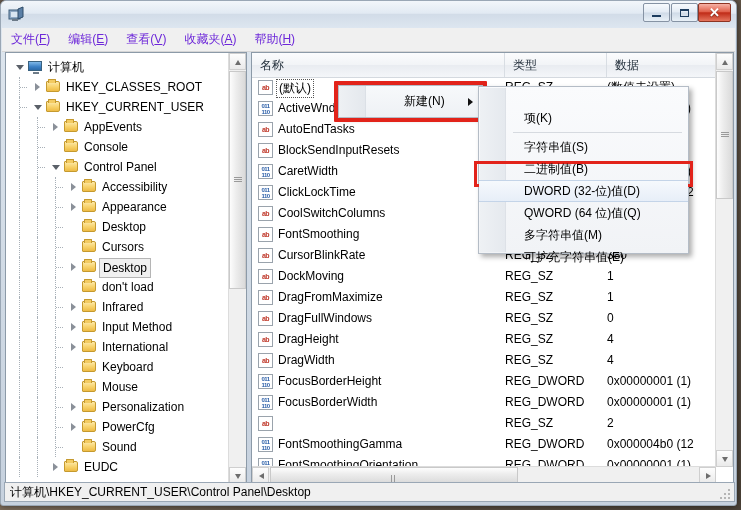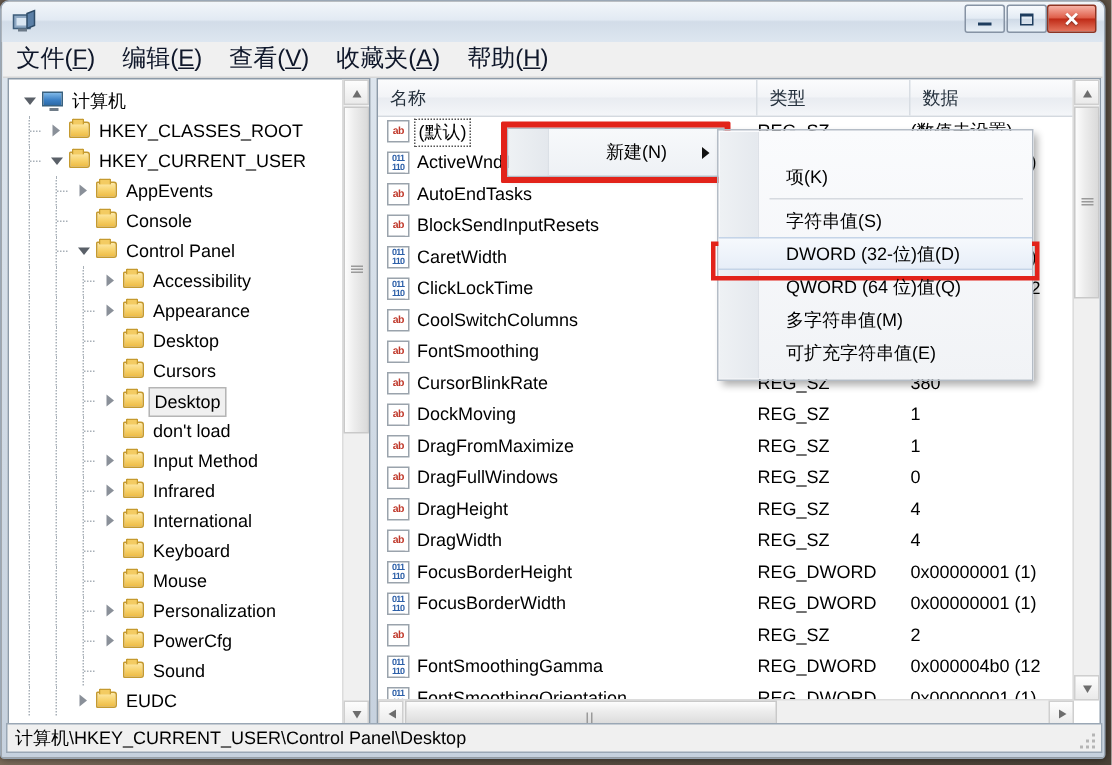--- a/index.html
+++ b/index.html
@@ -56,21 +56,21 @@
   .sq-max{width:9px;height:8px;border:1px solid #1d3c5e;border-top-width:2px;box-sizing:border-box;}
 
   
   #menubar{
     position:absolute;left:1px;top:27px;right:1px;height:23px;
     background:#f0f0f0;
     border-bottom:1px solid #d6d6d6;
     display:flex;align-items:center;
   }
   .menu-item{
-    padding:3px 9px;font-size:16px;color:#0f172a;white-space:nowrap;cursor:default;
+    padding:3px 9px;font-size:12px;color:#6d28d9;white-space:nowrap;cursor:default;
   }
   .menu-item u{text-decoration:underline;}
 
   
   #client{
     position:absolute;left:4px;top:51px;width:729px;height:433px;
     display:flex;
   }
   .panel{
     background:#fff;border:1px solid #8c9aa8;box-sizing:border-box;
@@ -337,22 +337,22 @@
           <div class="trow"><span class="dots" style="left:13px;"></span><span class="dash" style="left:14px;"></span><span style="display:inline-block;width:22px;"></span><span class="arrow open"><i></i></span><span class="folder"><b></b></span><span class="tlabel">HKEY_CURRENT_USER</span></div>
           <div class="trow"><span class="dots" style="left:13px;"></span><span class="dots" style="left:31px;"></span><span class="dash" style="left:32px;"></span><span style="display:inline-block;width:40px;"></span><span class="arrow"><i></i></span><span class="folder"><b></b></span><span class="tlabel">AppEvents</span></div>
           <div class="trow"><span class="dots" style="left:13px;"></span><span class="dots" style="left:31px;"></span><span class="dash" style="left:32px;"></span><span style="display:inline-block;width:40px;"></span><span class="arrow"></span><span class="folder"><b></b></span><span class="tlabel">Console</span></div>
           <div class="trow"><span class="dots" style="left:13px;"></span><span class="dots" style="left:31px;"></span><span class="dash" style="left:32px;"></span><span style="display:inline-block;width:40px;"></span><span class="arrow open"><i></i></span><span class="folder"><b></b></span><span class="tlabel">Control Panel</span></div>
           <div class="trow"><span class="dots" style="left:13px;"></span><span class="dots" style="left:31px;"></span><span class="dots" style="left:49px;"></span><span class="dash" style="left:50px;"></span><span style="display:inline-block;width:58px;"></span><span class="arrow"><i></i></span><span class="folder"><b></b></span><span class="tlabel">Accessibility</span></div>
           <div class="trow"><span class="dots" style="left:13px;"></span><span class="dots" style="left:31px;"></span><span class="dots" style="left:49px;"></span><span class="dash" style="left:50px;"></span><span style="display:inline-block;width:58px;"></span><span class="arrow"><i></i></span><span class="folder"><b></b></span><span class="tlabel">Appearance</span></div>
           <div class="trow"><span class="dots" style="left:13px;"></span><span class="dots" style="left:31px;"></span><span class="dots" style="left:49px;"></span><span class="dash" style="left:50px;"></span><span style="display:inline-block;width:58px;"></span><span class="arrow"></span><span class="folder"><b></b></span><span class="tlabel">Desktop</span></div>
           <div class="trow"><span class="dots" style="left:13px;"></span><span class="dots" style="left:31px;"></span><span class="dots" style="left:49px;"></span><span class="dash" style="left:50px;"></span><span style="display:inline-block;width:58px;"></span><span class="arrow"></span><span class="folder"><b></b></span><span class="tlabel">Cursors</span></div>
           <div class="trow selected"><span class="dots" style="left:13px;"></span><span class="dots" style="left:31px;"></span><span class="dots" style="left:49px;"></span><span class="dash" style="left:50px;"></span><span style="display:inline-block;width:58px;"></span><span class="arrow"><i></i></span><span class="folder"><b></b></span><span class="tlabel">Desktop</span></div>
           <div class="trow"><span class="dots" style="left:13px;"></span><span class="dots" style="left:31px;"></span><span class="dots" style="left:49px;"></span><span class="dash" style="left:50px;"></span><span style="display:inline-block;width:58px;"></span><span class="arrow"></span><span class="folder"><b></b></span><span class="tlabel">don't load</span></div>
+          <div class="trow"><span class="dots" style="left:13px;"></span><span class="dots" style="left:31px;"></span><span class="dots" style="left:49px;"></span><span class="dash" style="left:50px;"></span><span style="display:inline-block;width:58px;"></span><span class="arrow"><i></i></span><span class="folder"><b></b></span><span class="tlabel">Infrared</span></div>
           <div class="trow"><span class="dots" style="left:13px;"></span><span class="dots" style="left:31px;"></span><span class="dots" style="left:49px;"></span><span class="dash" style="left:50px;"></span><span style="display:inline-block;width:58px;"></span><span class="arrow"><i></i></span><span class="folder"><b></b></span><span class="tlabel">Input Method</span></div>
-          <div class="trow"><span class="dots" style="left:13px;"></span><span class="dots" style="left:31px;"></span><span class="dots" style="left:49px;"></span><span class="dash" style="left:50px;"></span><span style="display:inline-block;width:58px;"></span><span class="arrow"><i></i></span><span class="folder"><b></b></span><span class="tlabel">Infrared</span></div>
           <div class="trow"><span class="dots" style="left:13px;"></span><span class="dots" style="left:31px;"></span><span class="dots" style="left:49px;"></span><span class="dash" style="left:50px;"></span><span style="display:inline-block;width:58px;"></span><span class="arrow"><i></i></span><span class="folder"><b></b></span><span class="tlabel">International</span></div>
           <div class="trow"><span class="dots" style="left:13px;"></span><span class="dots" style="left:31px;"></span><span class="dots" style="left:49px;"></span><span class="dash" style="left:50px;"></span><span style="display:inline-block;width:58px;"></span><span class="arrow"></span><span class="folder"><b></b></span><span class="tlabel">Keyboard</span></div>
           <div class="trow"><span class="dots" style="left:13px;"></span><span class="dots" style="left:31px;"></span><span class="dots" style="left:49px;"></span><span class="dash" style="left:50px;"></span><span style="display:inline-block;width:58px;"></span><span class="arrow"></span><span class="folder"><b></b></span><span class="tlabel">Mouse</span></div>
           <div class="trow"><span class="dots" style="left:13px;"></span><span class="dots" style="left:31px;"></span><span class="dots" style="left:49px;"></span><span class="dash" style="left:50px;"></span><span style="display:inline-block;width:58px;"></span><span class="arrow"><i></i></span><span class="folder"><b></b></span><span class="tlabel">Personalization</span></div>
           <div class="trow"><span class="dots" style="left:13px;"></span><span class="dots" style="left:31px;"></span><span class="dots" style="left:49px;"></span><span class="dash" style="left:50px;"></span><span style="display:inline-block;width:58px;"></span><span class="arrow"><i></i></span><span class="folder"><b></b></span><span class="tlabel">PowerCfg</span></div>
           <div class="trow"><span class="dots" style="left:13px;"></span><span class="dots" style="left:31px;"></span><span class="dots" style="left:49px;"></span><span class="dash" style="left:50px;"></span><span style="display:inline-block;width:58px;"></span><span class="arrow"></span><span class="folder"><b></b></span><span class="tlabel">Sound</span></div>
           <div class="trow"><span class="dots" style="left:13px;"></span><span class="dots" style="left:31px;"></span><span style="display:inline-block;width:40px;"></span><span class="arrow"><i></i></span><span class="folder"><b></b></span><span class="tlabel">EUDC</span></div>
         </div>
       <div class="vsb">
         <div class="ar up">
@@ -551,20 +551,21 @@
     <div class="mi">新建(N)</div>
     <div class="sub-ar"></div>
   </div>
   <div id="ctx-parent-hl"></div>
 
   <div id="ctx-sub" style="padding-top: 20px;">
     <div class="gutter"></div>
   <div class="mi">项(K)</div>
       <div class="sep"></div>
       <div class="mi">字符串值(S)</div>
+      <div class="mi">二进制值(B)</div>
       <div class="mi hot">DWORD (32-位)值(D)</div>
       <div class="mi">QWORD (64 位)值(Q)</div>
       <div class="mi">多字符串值(M)</div>
       <div class="mi">可扩充字符串值(E)</div>
     </div>
   <div id="ctx-sub-hl"></div>
 
   <div id="statusbar">计算机\HKEY_CURRENT_USER\Control Panel\Desktop</div>
   <div id="resize-grip">
     <s style="left:8px;top:0;"></s>

